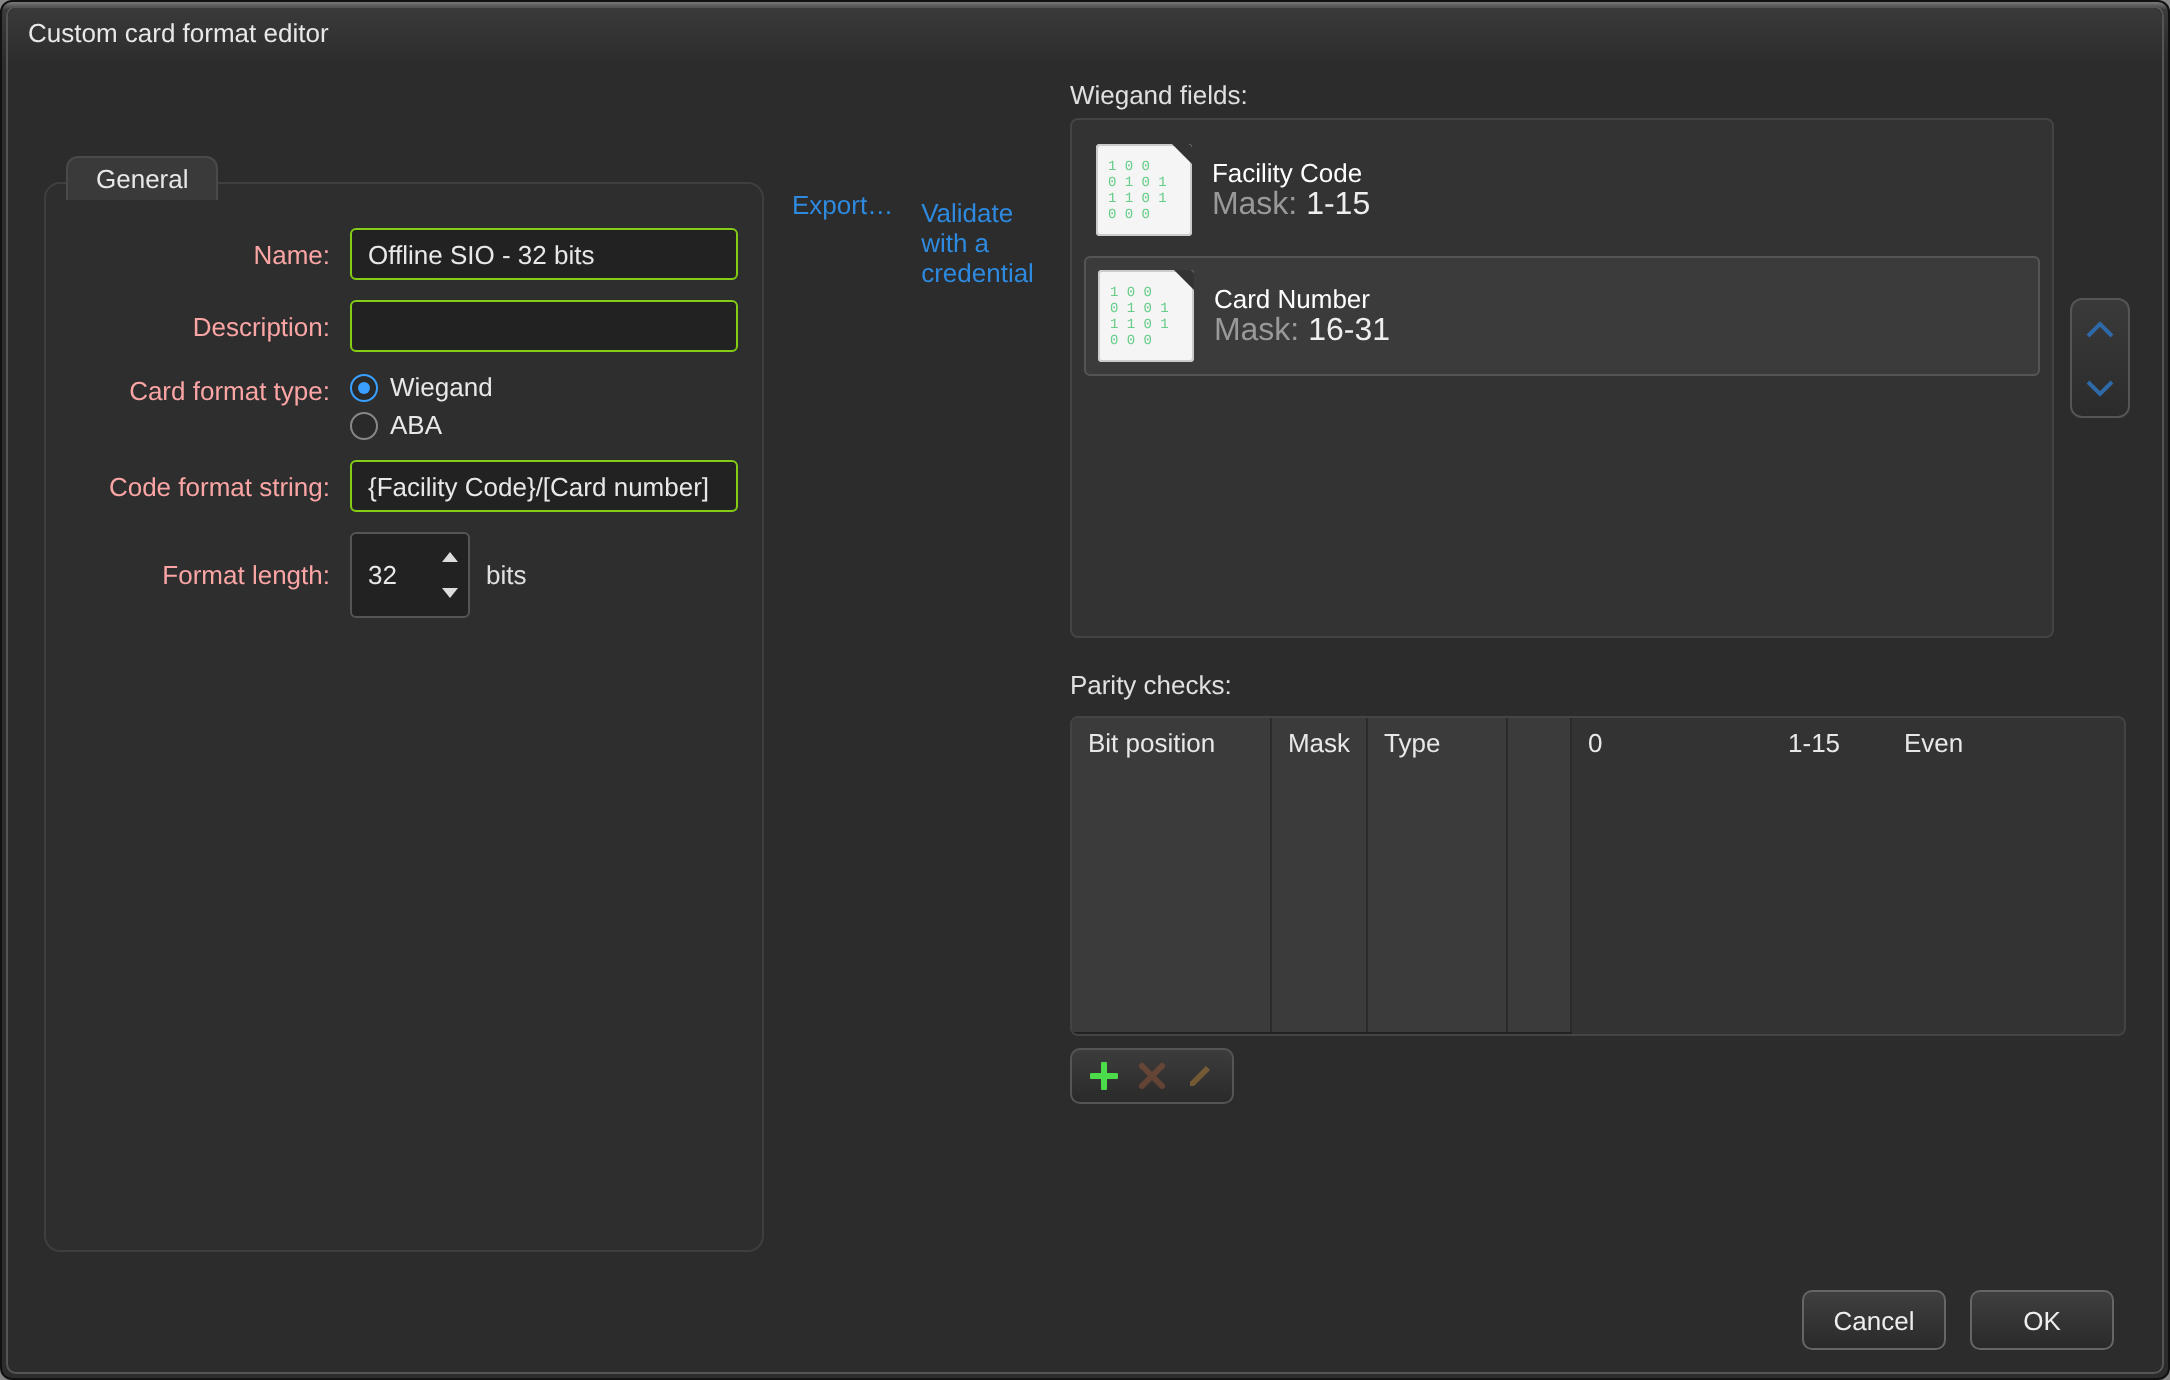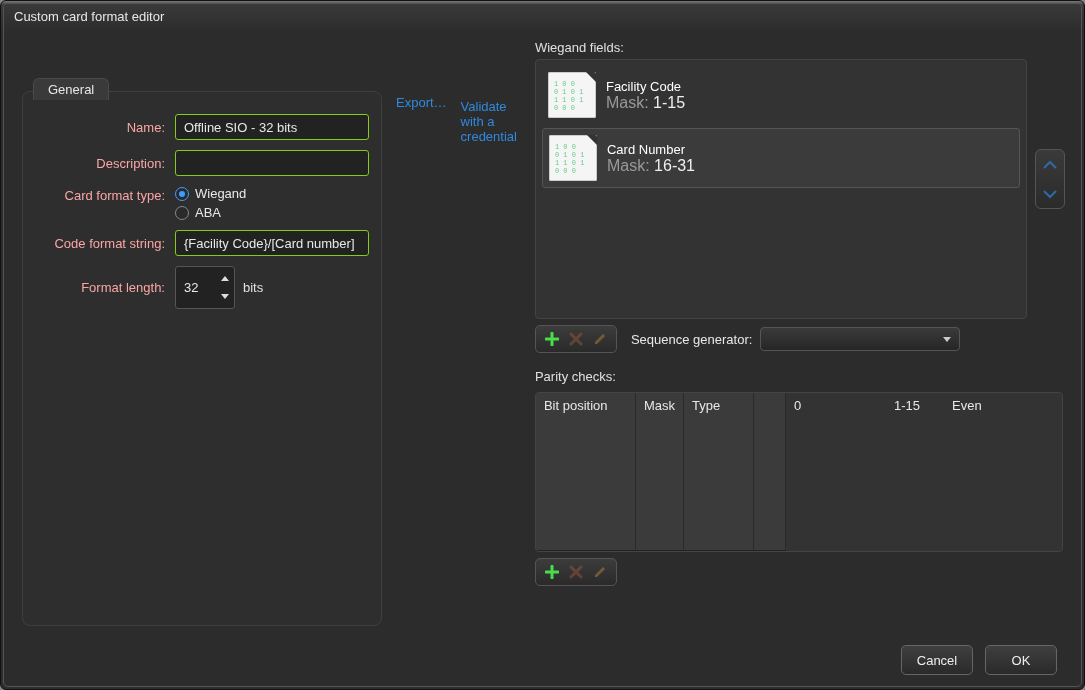--- a/index.html
+++ b/index.html
@@ -307,43 +307,20 @@
                 </svg>
           </div>
           <div class="btn-dn btn" style="border:none;background:none;min-width:0;height:auto">
             <svg viewBox="0 0 14 10">
                   <path d="M1 2 L7 8 L13 2" fill="none" stroke="#2e6aa8" stroke-width="2"></path>
                 </svg>
           </div>
         </div>
       </div>
 
-      <div class="toolbar">
-        <div class="tool-btns">
-          <div class="tbtn">
-            <svg width="14" height="14">
-                  <path d="M7 1 V13 M1 7 H13" stroke="#4bdb4b" stroke-width="3" stroke-linecap="round"></path>
-                </svg>
-          </div>
-          <div class="tbtn disabled">
-            <svg width="14" height="14">
-                  <path d="M2 2 L12 12 M12 2 L2 12" stroke="#a05a3a" stroke-width="3" stroke-linecap="round"></path>
-                </svg>
-          </div>
-          <div class="tbtn disabled">
-            <svg width="14" height="14">
-                  <path d="M2 12 L4 12 L12 4 L10 2 L2 10 Z" fill="#c58a3a"></path>
-                </svg>
-          </div>
-        </div>
-        <div class="seqgen">
-          <span>Sequence generator:</span>
-          <div class="combo"></div>
-        </div>
-      </div>
 
       <div style="height:16px"></div>
       <div class="section-label">Parity checks:</div>
       <div class="parity-panel">
         <div class="thead">
           <div class="th col-bit">Bit position</div>
           <div class="th col-mask">Mask</div>
           <div class="th col-type">Type</div>
           <div class="th col-pad"></div>
         </div>

